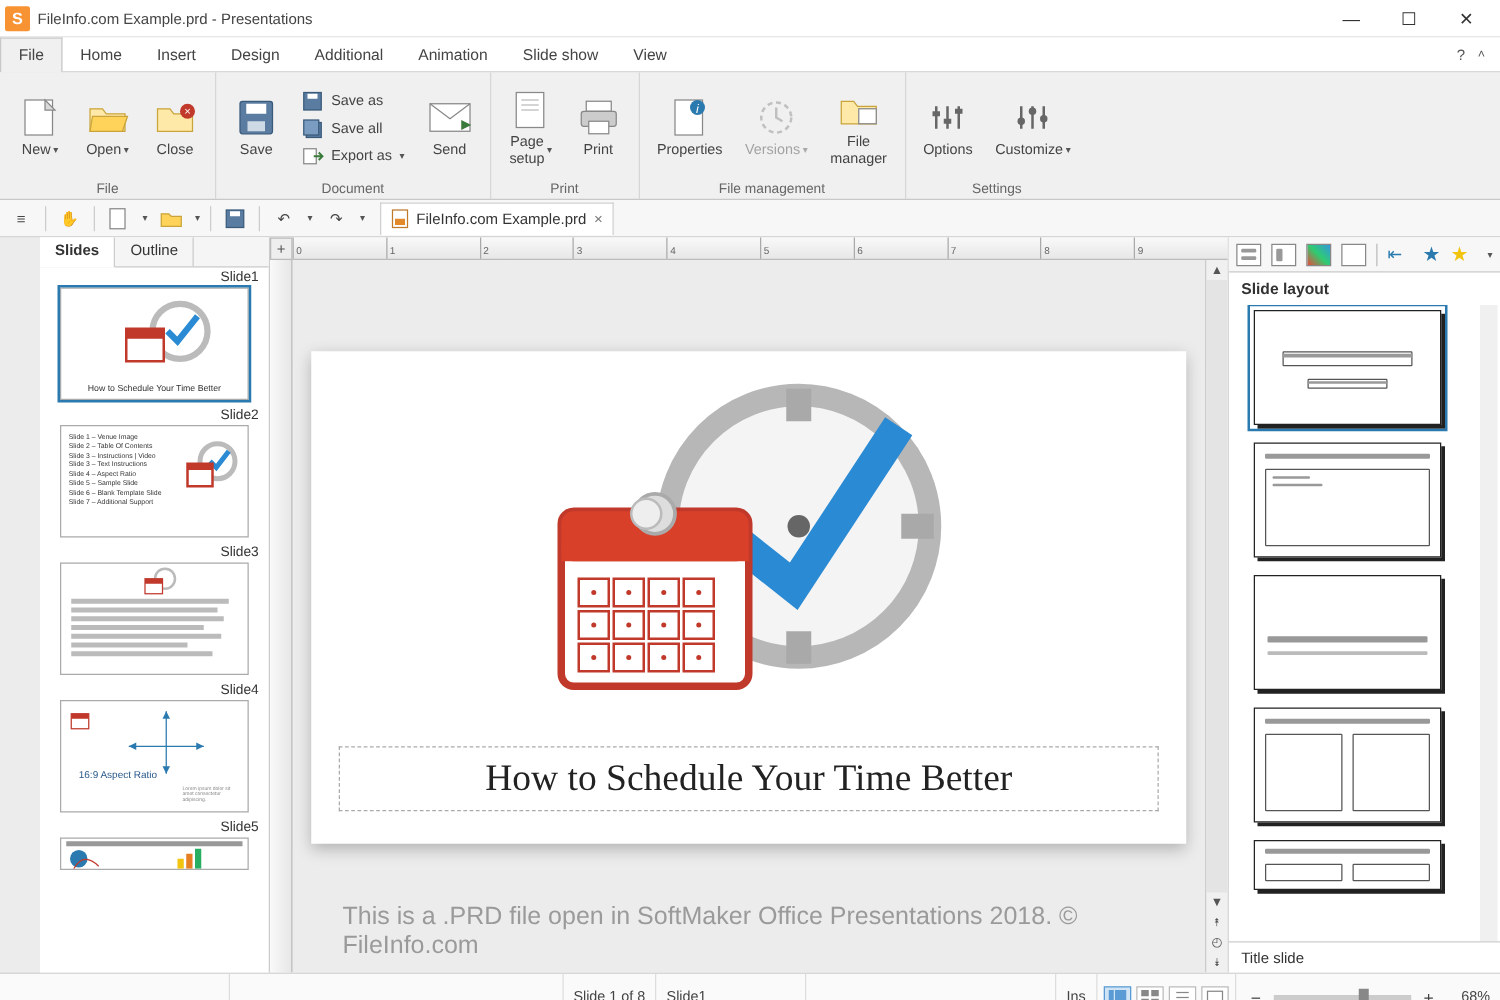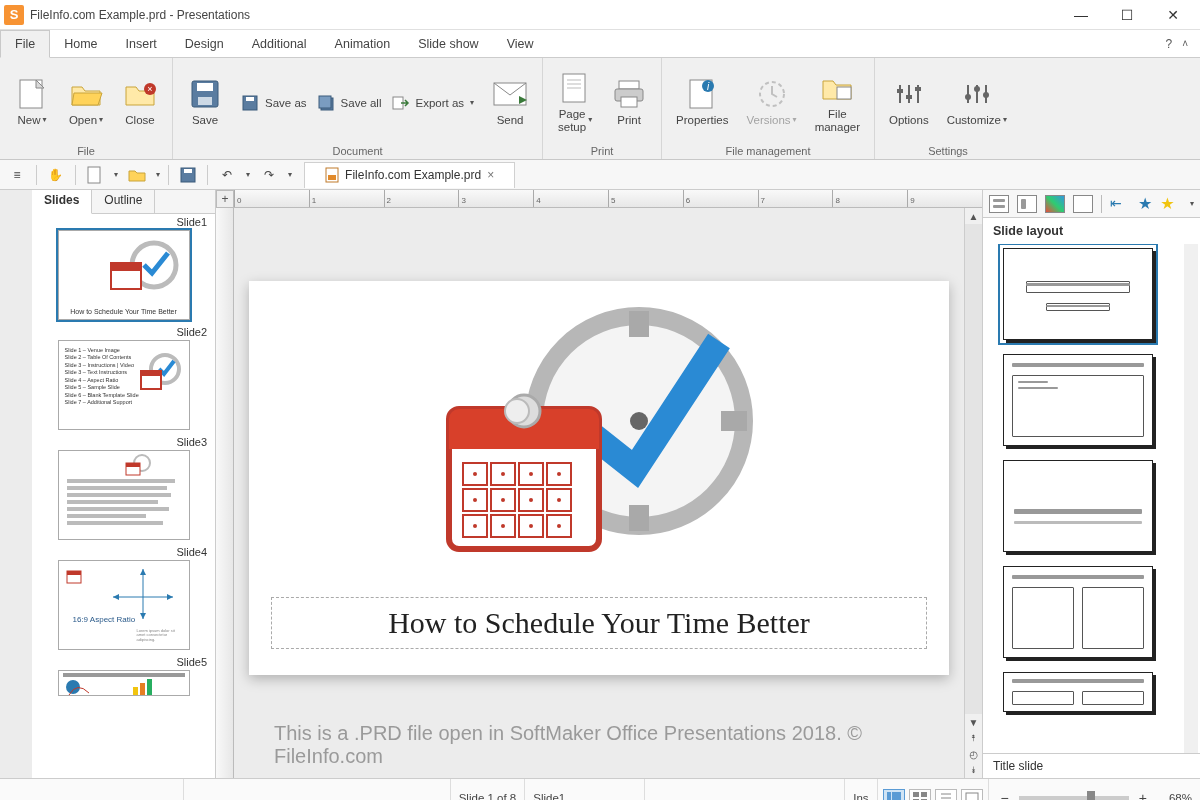--- a/index.html
+++ b/index.html
@@ -17,43 +17,43 @@
   .menubar .help { margin-left:auto; padding:0 12px; display:flex; align-items:center;}
   .help span{margin-left:10px;color:#555;}
   
   .ribbon { height:102px; background:#f0f0f0; display:flex; border-bottom:1px solid #c8c8c8; }
   .rgroup { border-right:1px solid #d6d6d6; padding:4px 10px 2px; display:flex; flex-direction:column; }
   .rgroup .controls { flex:1; display:flex; align-items:center; gap:10px;}
   .rgroup .glabel { text-align:center; font-size:11px; color:#666; padding-top:2px; }
   .big-btn { display:flex; flex-direction:column; align-items:center; gap:4px; padding:2px 4px; min-width:44px;}
   .big-btn .ic { width:32px; height:32px; display:flex; align-items:center; justify-content:center; }
   .big-btn .lbl { font-size:11.5px; color:#444; text-align:center; line-height:1.1; display:flex; align-items:center; gap:2px;}
-  .small-col { display:flex; gap:2px; }
+  .small-col { display:flex; flex-direction:column; gap:2px; }
   .small-btn { display:flex; align-items:center; gap:6px; padding:1px 4px; font-size:11.5px; color:#444; white-space:nowrap;}
   .small-btn .sic{width:18px;height:18px;display:flex;align-items:center;justify-content:center;}
   .chev{font-size:8px;color:#555;}
   
   svg { overflow:visible; }
   
   .qab { height:30px; background:#f7f7f7; border-bottom:1px solid #ccc; display:flex; align-items:center; padding:0 6px; gap:8px;}
   .qab .sep{width:1px;height:20px;background:#ccc;}
   .qab .qbtn{width:22px;height:22px;display:flex;align-items:center;justify-content:center;color:#444;}
-  .doc-tab{display:flex;align-items:center;gap:6px;background:#fff;border:1px solid #d0d0d0;border-bottom:none;height:26px;padding:0 20px;margin-left:4px;}
+  .doc-tab{display:flex;align-items:center;gap:6px;background:#fff;border:1px solid #d0d0d0;border-bottom:none;height:26px;padding:0 8px;margin-left:4px;}
   .doc-tab .close{color:#777;font-size:12px;}
   
   .main { height:588px; display:flex; background:#ececec;padding-left:32px; }
   
   .slides-panel { width:184px; background:#fff; border-right:1px solid #ccc; display:flex; flex-direction:column;}
   .sp-tabs{height:24px;display:flex;border-bottom:1px solid #ccc;background:#f5f5f5;}
   .sp-tab{padding:3px 12px;font-size:12px;border-right:1px solid #ccc;}
   .sp-tab.active{background:#fff;font-weight:600;border-bottom:1px solid #fff;margin-bottom:-1px;}
   .sp-list{flex:1;overflow:hidden;padding:2px 2px 0 2px;}
   .thumb-wrap{margin-bottom:6px;}
   .thumb-wrap .tlabel{text-align:right;font-size:11px;color:#333;padding:0 6px 2px;}
-  .thumb{width:132px;height:90px;margin:0 auto;border:1px solid #aaa;background:#fff;position:relative;font-size:6px;overflow:hidden;}
+  .thumb{width:151px;height:90px;margin:0 auto;border:1px solid #aaa;background:#fff;position:relative;font-size:6px;overflow:hidden;}
   .thumb.sel{outline:2px solid #2a7ab0;}
   
   .canvas-region{flex:1;display:flex;flex-direction:column;background:#ececec;position:relative;}
   .ruler-h{height:18px;background:linear-gradient(#f9f9f9,#e7e7e7);border-bottom:1px solid #bbb;margin-left:18px;position:relative;display:flex;align-items:flex-end;}
   .ruler-corner{position:absolute;left:0;top:0;width:18px;height:18px;background:#eee;border:1px solid #bbb;display:flex;align-items:center;justify-content:center;font-size:12px;color:#555;}
   .ruler-h .tick{flex:1;height:100%;border-left:1px solid #aaa;position:relative;}
   .ruler-h .tick span{position:absolute;left:2px;bottom:2px;font-size:8px;color:#666;}
   .canvas-row{flex:1;display:flex;overflow:hidden;}
   .ruler-v{width:18px;background:linear-gradient(90deg,#f9f9f9,#e7e7e7);border-right:1px solid #bbb;}
   .canvas-area{flex:1;position:relative;overflow:hidden;display:flex;align-items:center;justify-content:center;}

